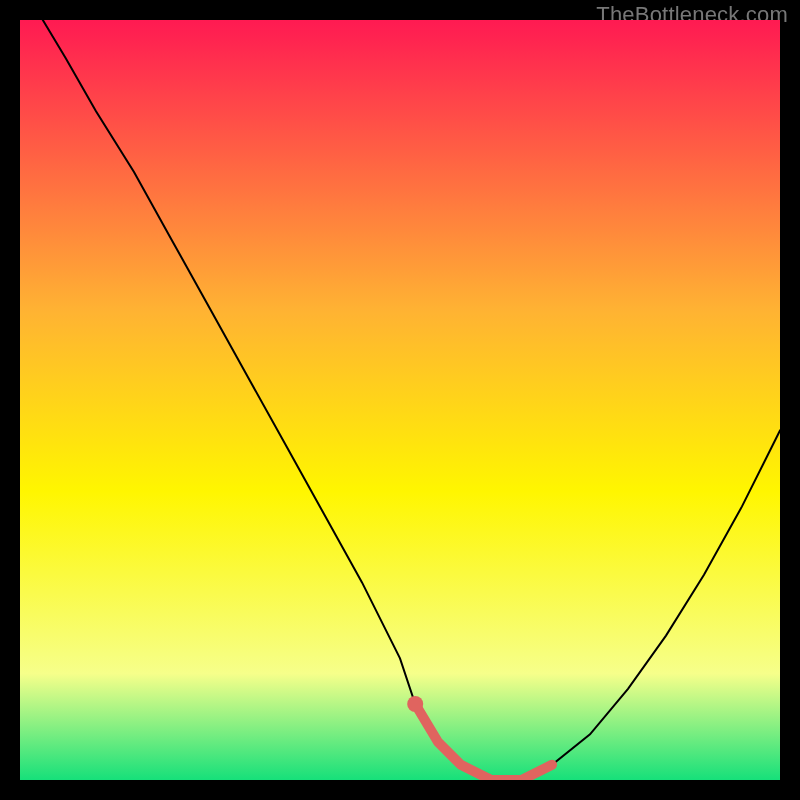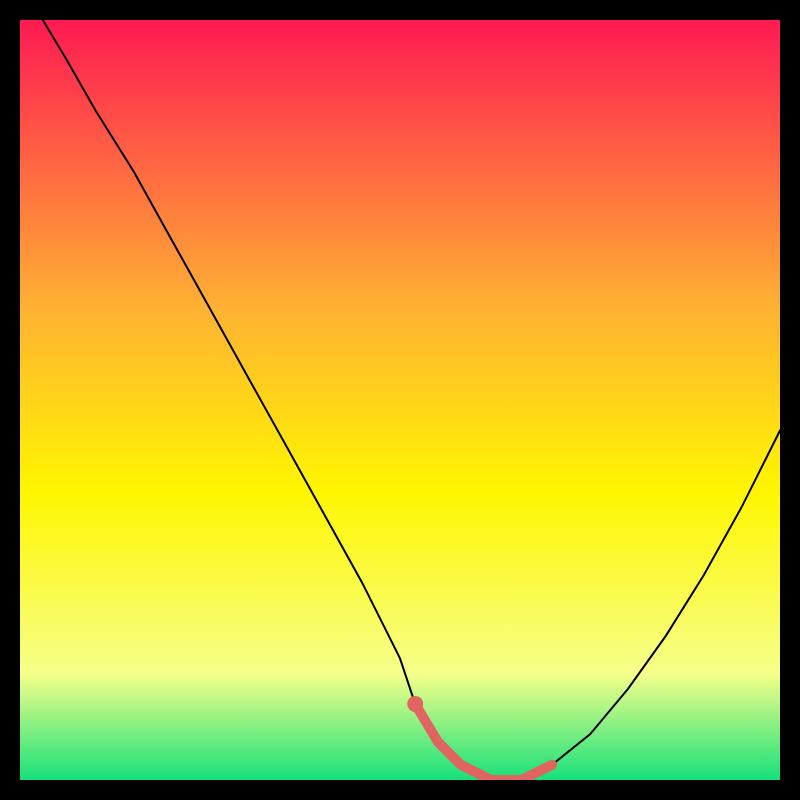--- a/index.html
+++ b/index.html
@@ -34,20 +34,21 @@
     color: #777;
     letter-spacing: 0.2px;
   }
   svg { display: block; }
 </style>
 </head>
 <body>
 
 <div class="frame">
 
+  <div class="attribution">TheBottleneck.com</div>
 
   <svg class="plot" width="760" height="760" viewBox="0 0 760 760">
     <defs>
       <linearGradient id="bg-grad" x1="0" y1="0" x2="0" y2="1">
         <stop id="g0" offset="0%" stop-color="#ff1a52"></stop>
         <stop id="g1" offset="38%" stop-color="#ffb233"></stop>
         <stop id="g2" offset="62%" stop-color="#fff600"></stop>
         <stop id="g3" offset="86%" stop-color="#f6ff8a"></stop>
         <stop id="g4" offset="100%" stop-color="#16e07a"></stop>
       </linearGradient>

